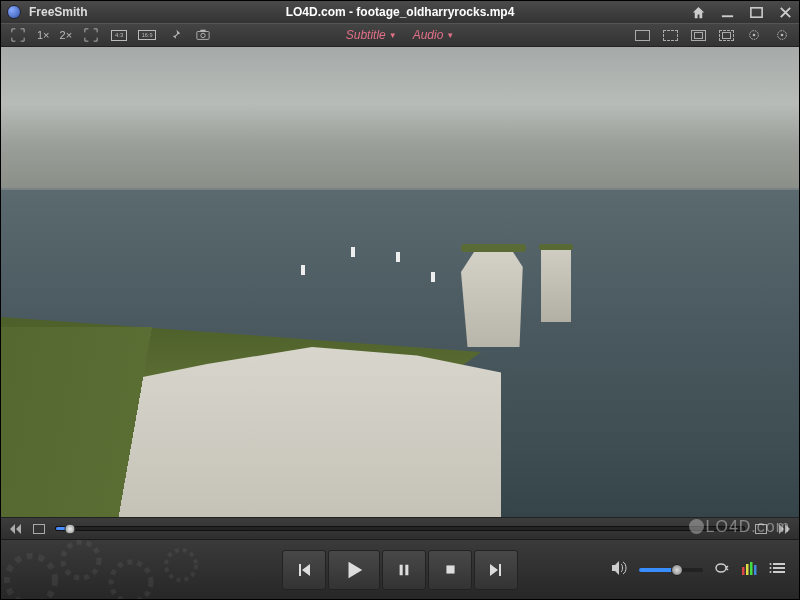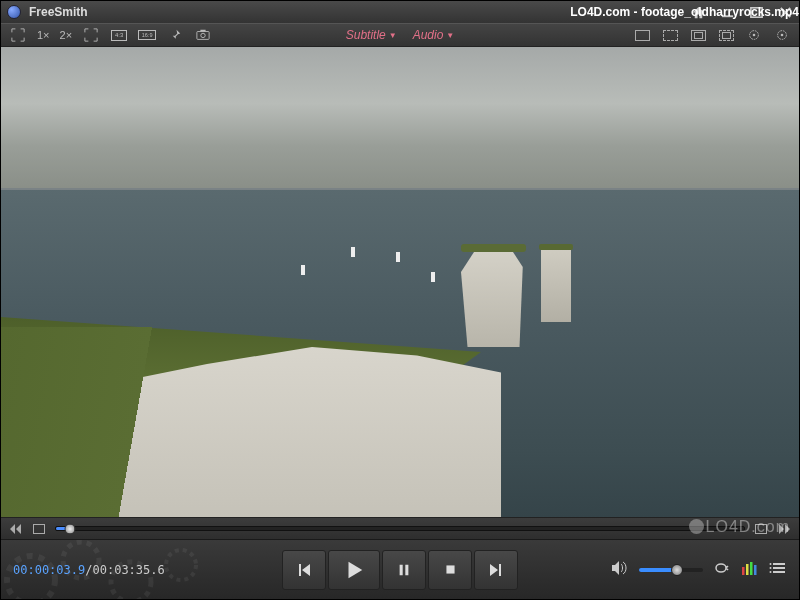--- a/index.html
+++ b/index.html
@@ -23,21 +23,21 @@
   }
   .app-icon {
     width: 14px; height: 14px;
     border-radius: 50%;
     background: radial-gradient(circle at 30% 30%, #88aaff, #3355aa);
     border: 1px solid #223;
   }
   .app-name { font-weight: bold; color: #ddd; }
   .file-name {
     position: absolute; left: 0; right: 0;
-    text-align: right;
+    text-align: center;
     color: #fff; font-weight: bold;
     pointer-events: none;
   }
   .titlebar-right { margin-left: auto; display: flex; gap: 14px; align-items: center; }
   .ticon { width: 15px; height: 15px; display: flex; align-items: center; justify-content: center; cursor: pointer; }
   .ticon svg { width: 15px; height: 15px; }
 
   .toolbar {
     height: 24px;
     background: linear-gradient(#444, #333);
@@ -315,23 +315,20 @@
     <div class="gears-bg">
       <svg viewBox="0 0 250 60" width="250" height="60">
         <g fill="#fff">
           <circle cx="30" cy="40" r="24" fill="none" stroke="#fff" stroke-width="6" stroke-dasharray="6 6"></circle>
           <circle cx="80" cy="20" r="18" fill="none" stroke="#fff" stroke-width="5" stroke-dasharray="5 5"></circle>
           <circle cx="130" cy="42" r="20" fill="none" stroke="#fff" stroke-width="5" stroke-dasharray="5 5"></circle>
           <circle cx="180" cy="25" r="15" fill="none" stroke="#fff" stroke-width="4" stroke-dasharray="4 4"></circle>
         </g>
       </svg>
     </div>
-    <div class="timestamp">
-      <span class="cur">00:00:03.9</span><span>/</span><span>00:03:35.6</span>
-    </div>
 
     <div class="transport">
       <div class="tbtn">
         <svg width="16" height="16" viewBox="0 0 16 16">
             <path d="M3 2h2v12H3zM14 2L6 8l8 6z"></path>
           </svg>
       </div>
       <div class="tbtn play">
         <svg width="22" height="22" viewBox="0 0 16 16">
             <path d="M4 2l10 6-10 6z"></path>

